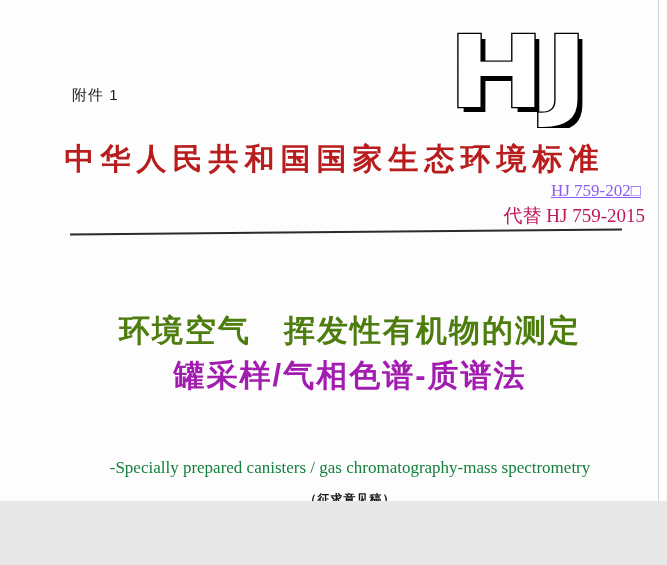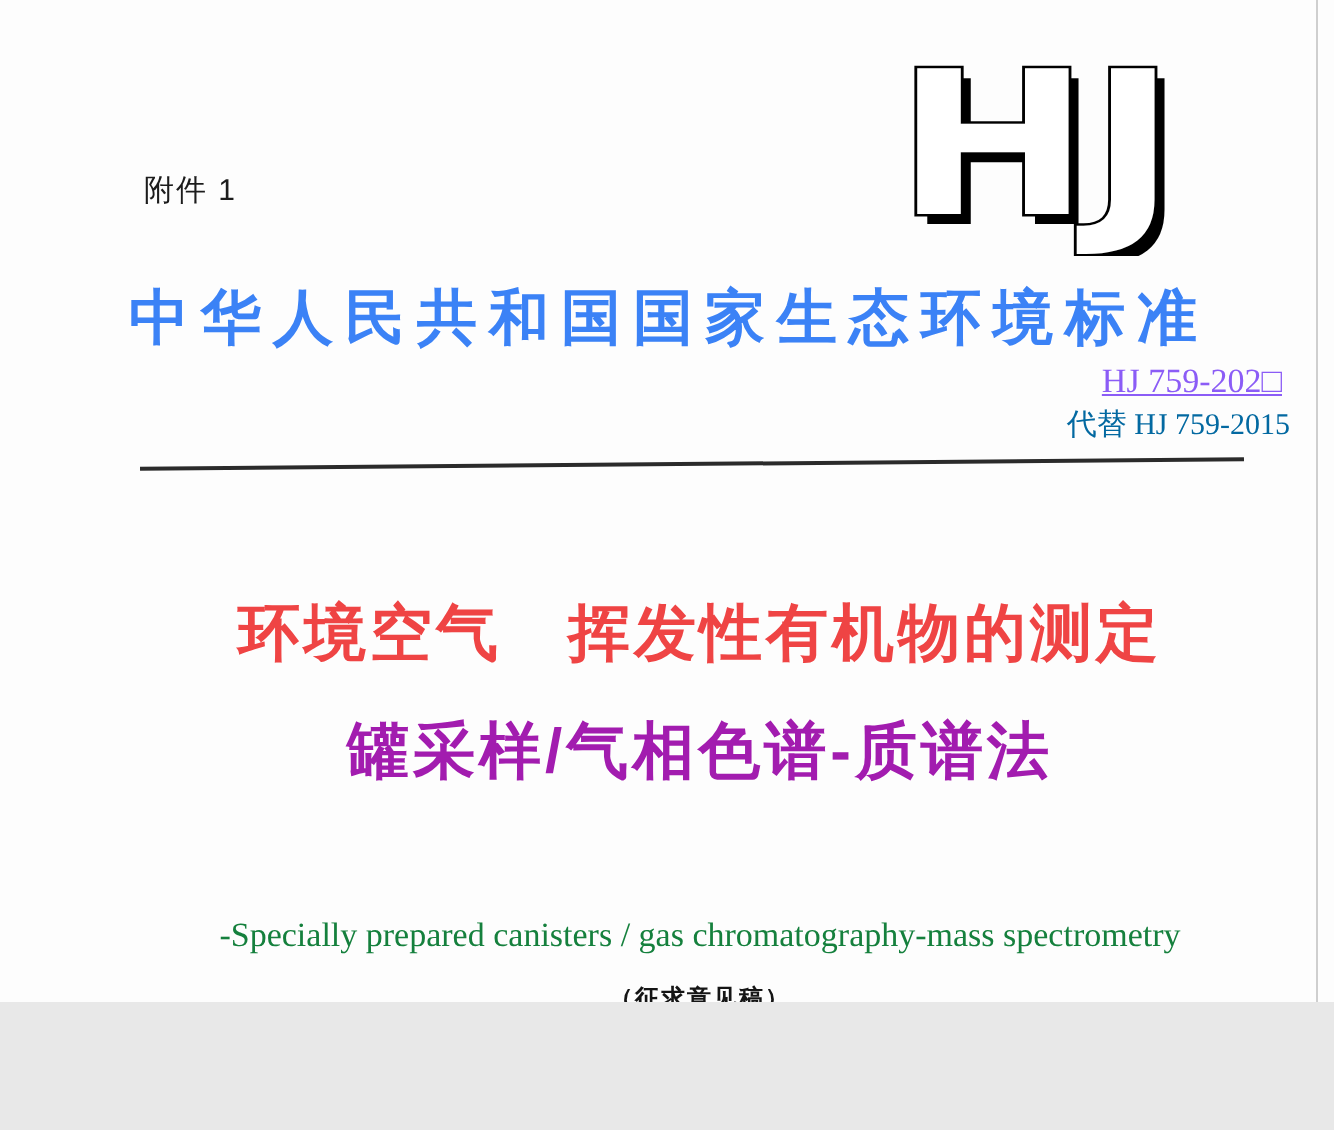--- a/index.html
+++ b/index.html
@@ -45,39 +45,39 @@
     position: absolute;
     left: 62px;
     top: 139px;
     width: 545px;
     text-align: center;
     font-family: "Liberation Serif", "DejaVu Serif", serif;
     font-weight: bold;
     font-size: 30px;
     letter-spacing: 6px;
     white-space: nowrap;
-    color: #3b82f6;
+    color: #b91c1c;
   }
   .std-number {
     position: absolute;
     right: 50px;
     top: 181px;
     font-family: "Liberation Serif", "DejaVu Serif", serif;
     font-size: 17px;
     color: #8b5cf6;
     white-space: nowrap;
     text-decoration: underline;
   }
   .std-replaces {
     position: absolute;
     right: 46px;
     top: 203px;
     font-family: "Liberation Serif", "DejaVu Serif", serif;
-    font-size: 15px;
-    color: #0369a1;
+    font-size: 19px;
+    color: #be185d;
     white-space: nowrap;
   }
   .header-rule {
     position: absolute;
     left: 70px;
     top: 231px;
     width: 552px;
     height: 2px;
     background: #2b2b2b;
     transform: rotate(-0.5deg);
@@ -90,26 +90,26 @@
     height: 565px;
   }
   .center-col > div {
     position: absolute;
     left: 0;
     right: 0;
     text-align: center;
     white-space: nowrap;
   }
   .title-cn-1 {
-    top: 296px;
+    top: 310px;
     font-family: "Liberation Sans", "DejaVu Sans", sans-serif;
     font-weight: bold;
     font-size: 31px;
     letter-spacing: 2px;
-    color: #ef4444;
+    color: #4d7c0f;
   }
   .title-cn-2 {
     top: 355px;
     font-family: "Liberation Sans", "DejaVu Sans", sans-serif;
     font-weight: bold;
     font-size: 31px;
     letter-spacing: 2px;
     color: #a21caf;
   }
   .title-en-1 {

